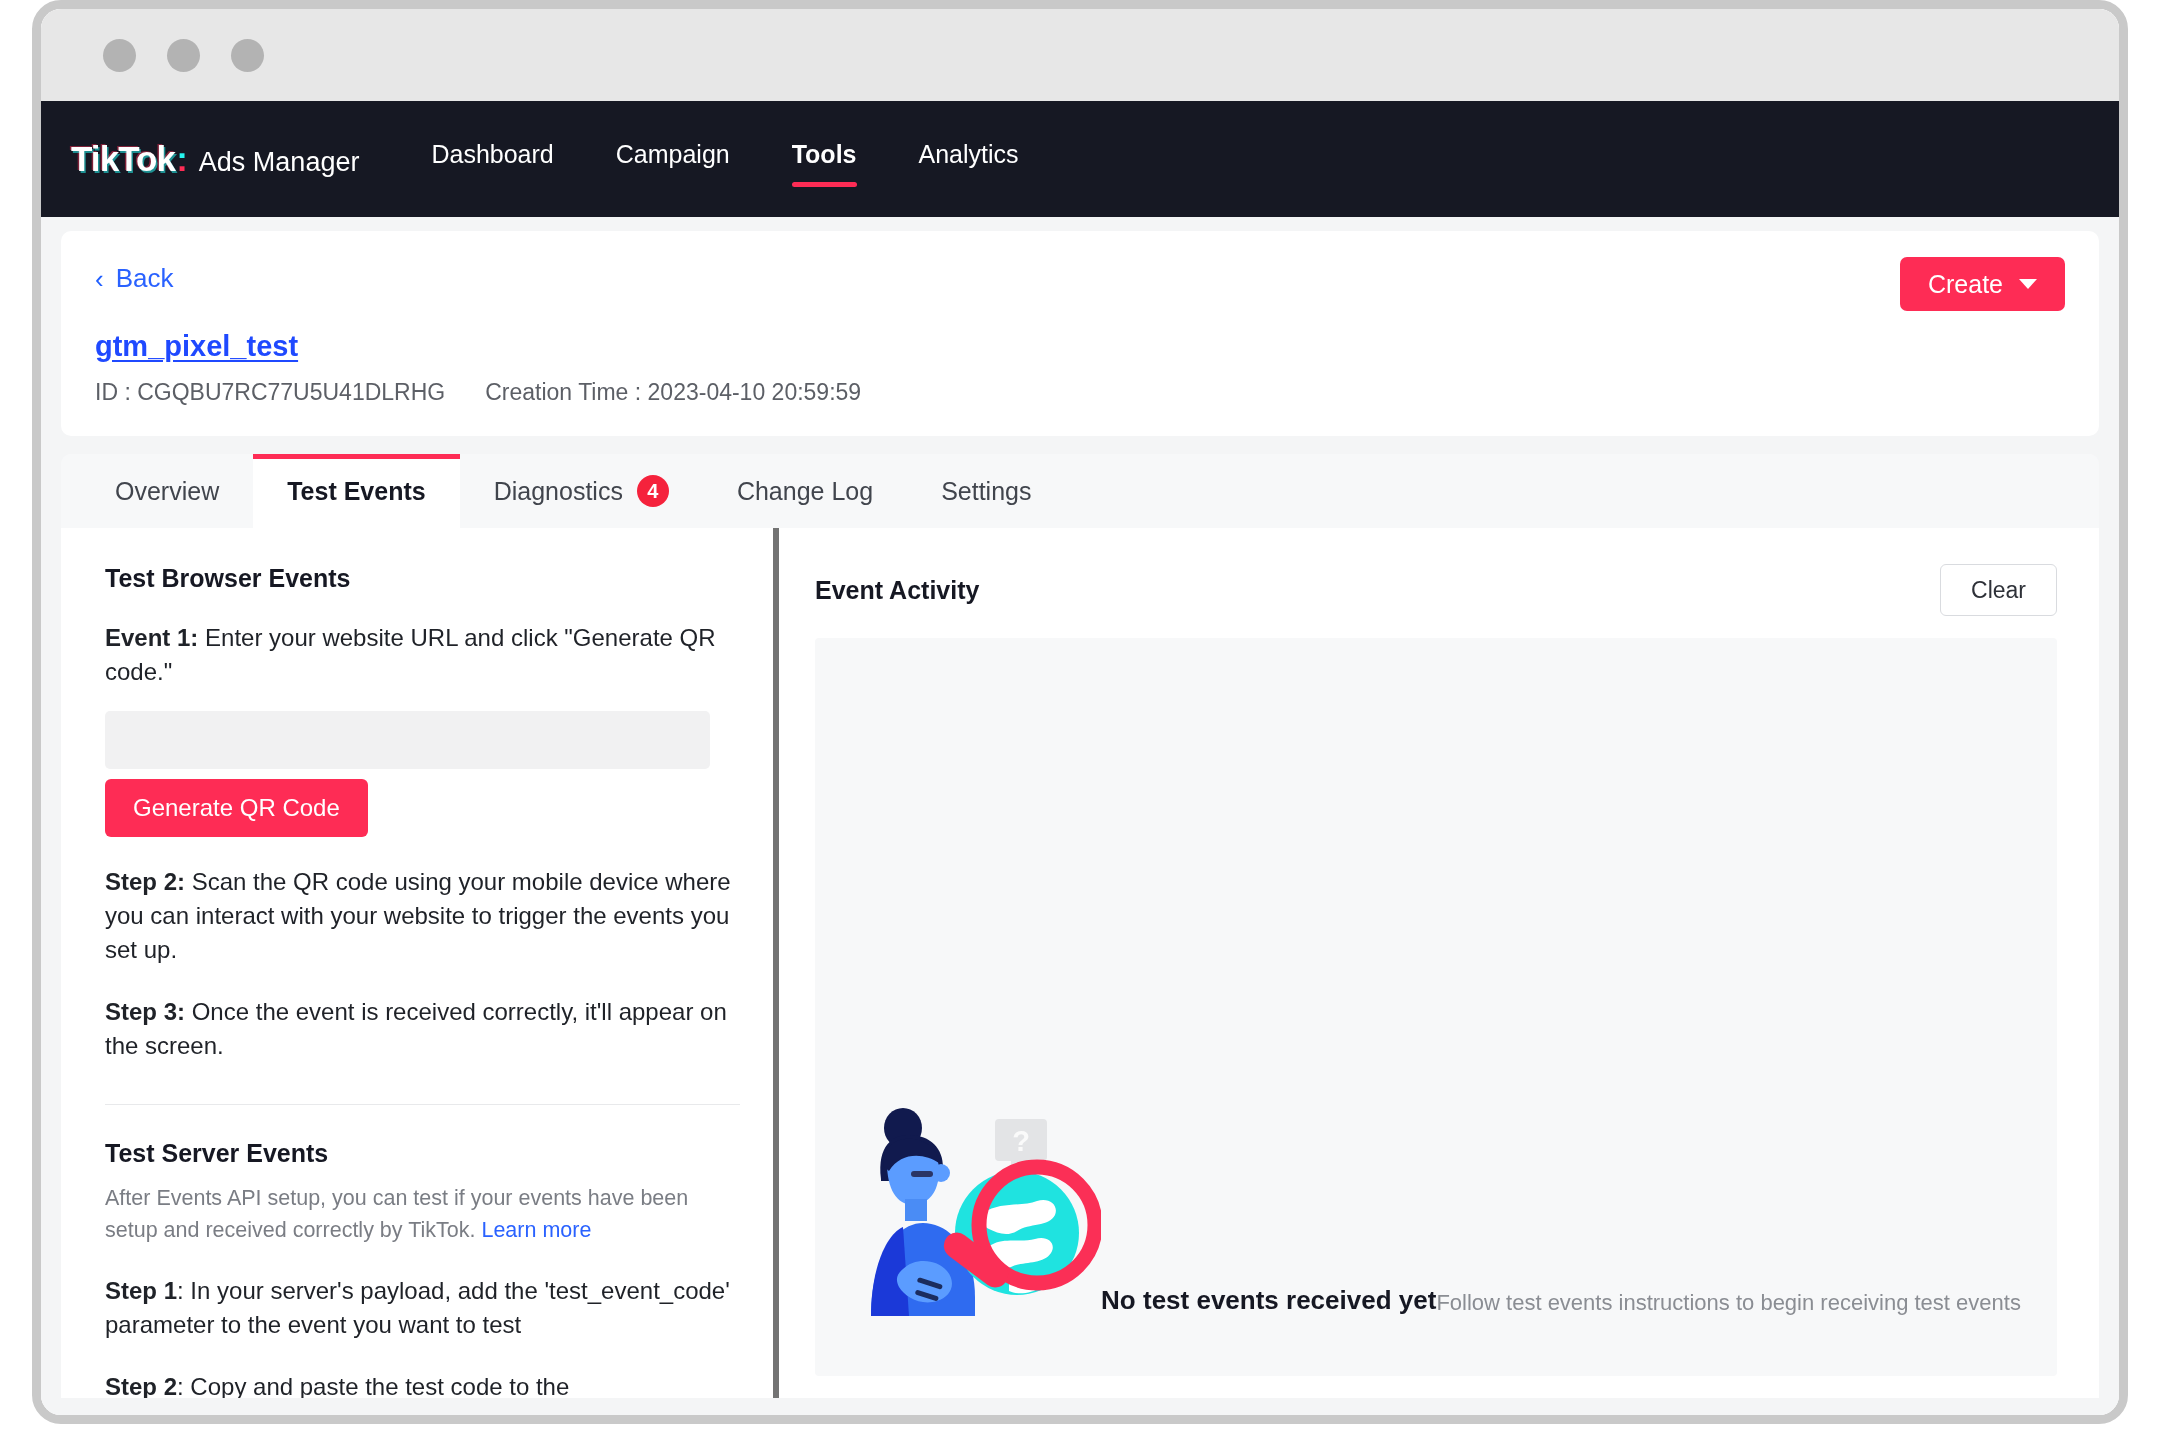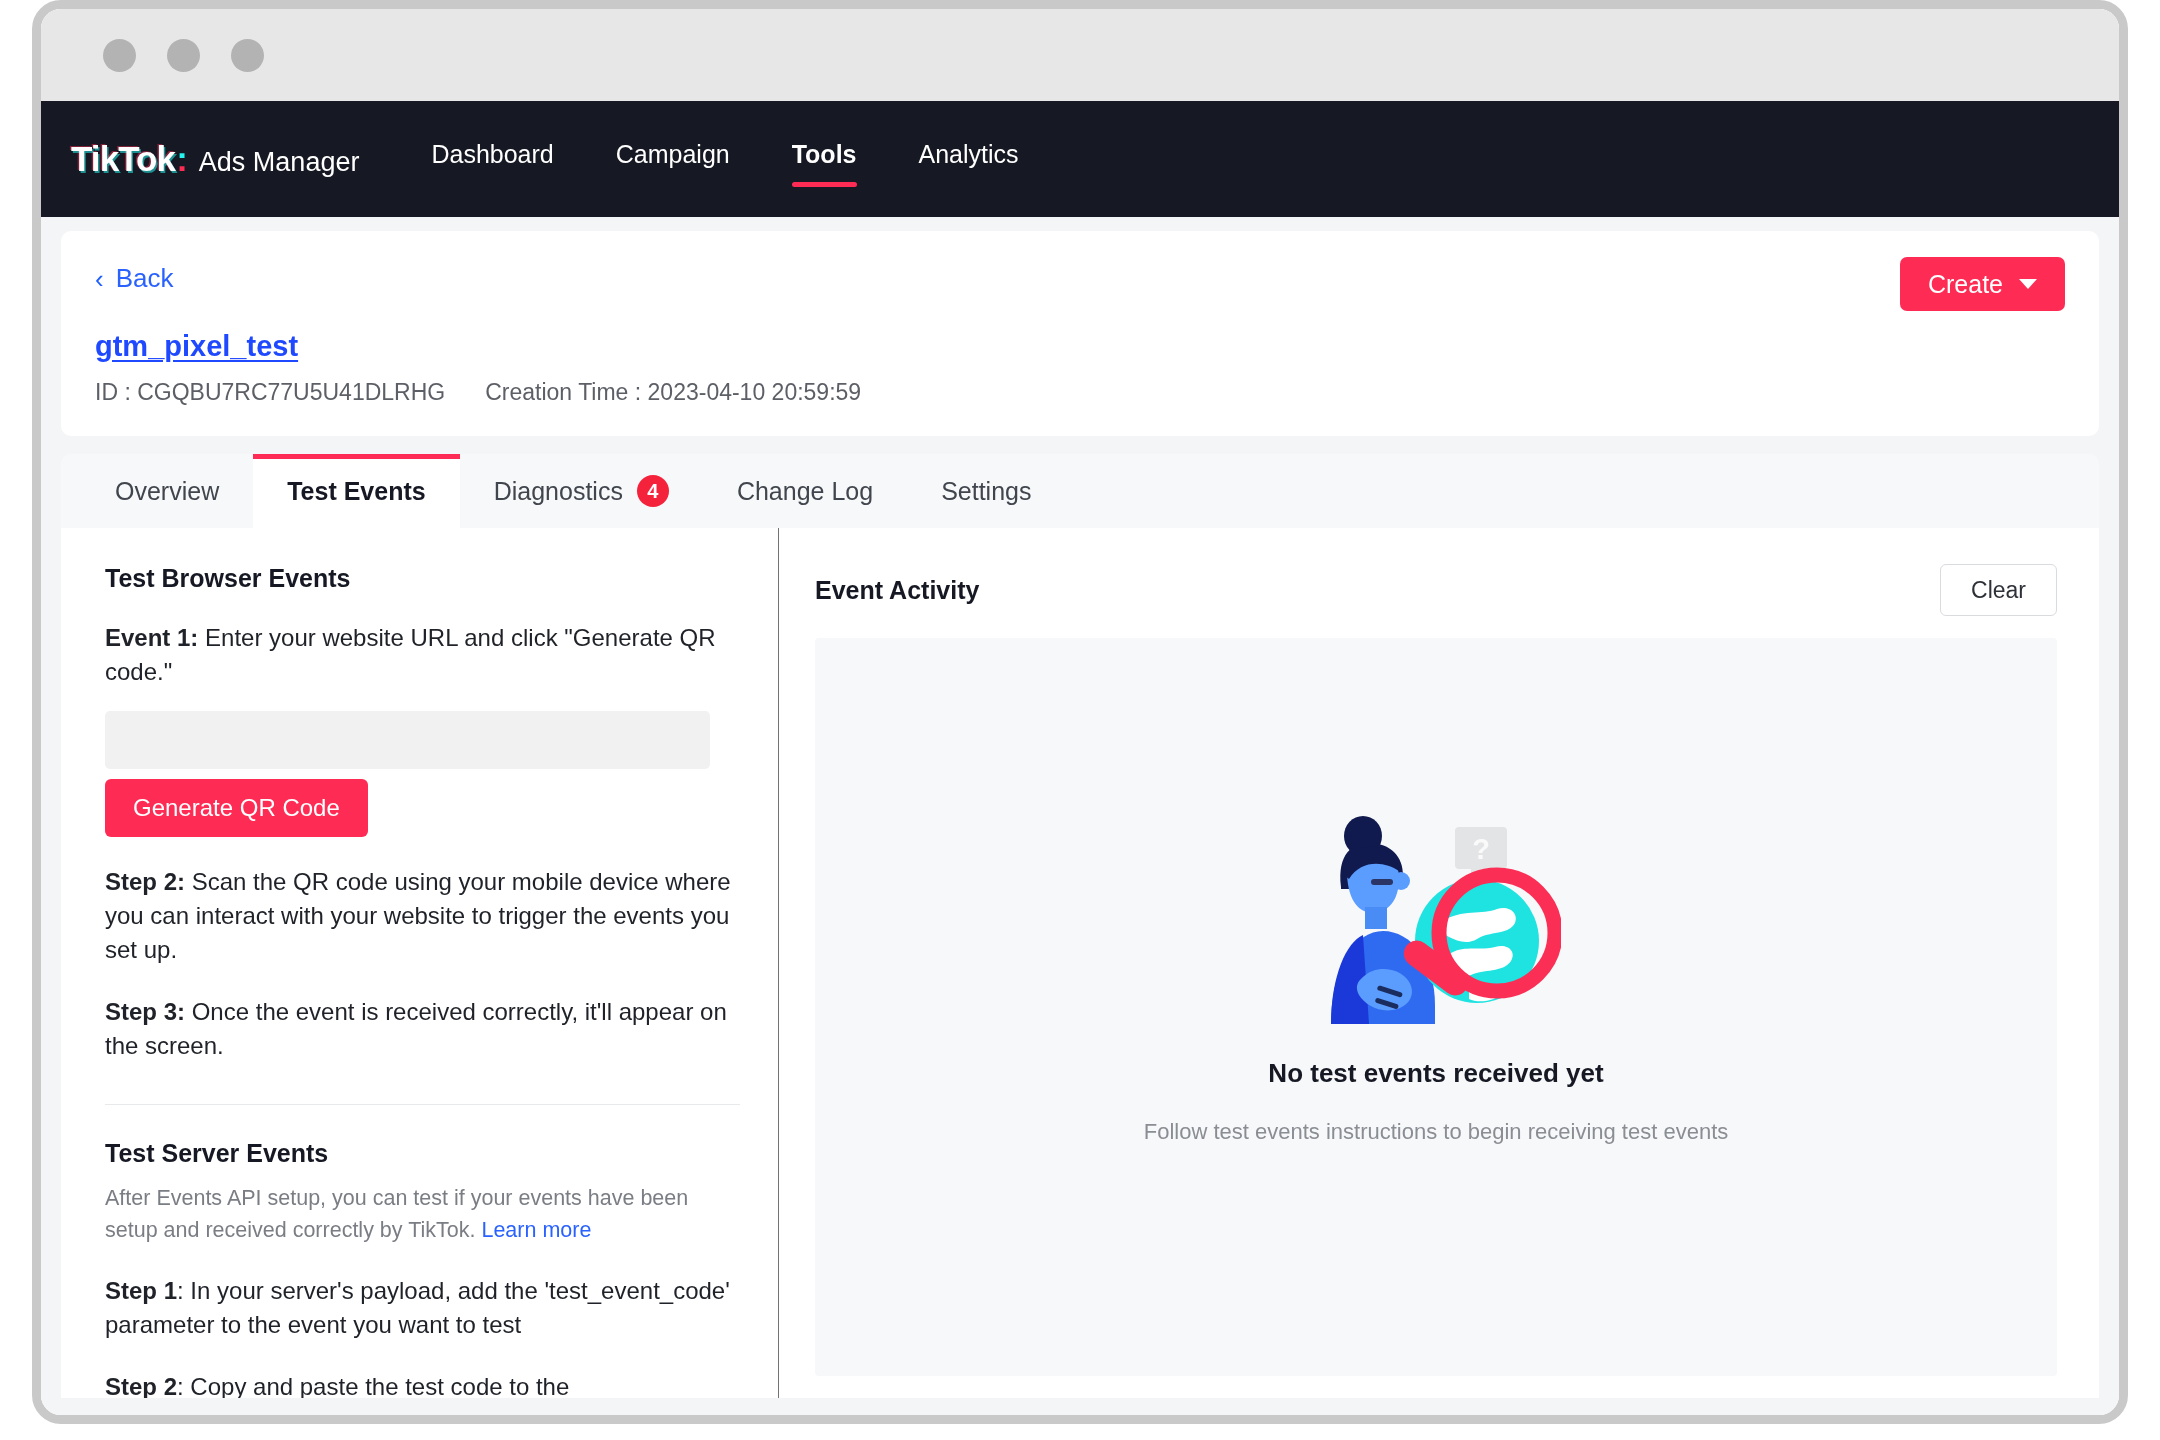--- a/index.html
+++ b/index.html
@@ -205,21 +205,21 @@
 
   
   #panels {
     flex: 1;
     background: #ffffff;
     display: flex;
     min-height: 0;
   }
   #leftpanel {
     width: 718px;
-    border-right: 1px solid #737373;
+    border-right: 6px solid #737373;
     padding: 36px 26px 0 44px;
     overflow: hidden;
   }
   #rightpanel {
     flex: 1;
     padding: 36px 42px 0 36px;
     position: relative;
   }
 
   .sectiontitle { font-size: 25px; font-weight: bold; color: #161823; }
@@ -275,22 +275,22 @@
     font-family: inherit;
     color: #2e3138;
     cursor: pointer;
   }
   #eventbody {
     margin-top: 22px;
     background: #f7f8f9;
     border-radius: 4px;
     height: calc(100% - 96px);
     display: flex;
-    flex-direction: column;
-    align-items: center;
+    flex-direction: row;
+    align-items: flex-end;
     justify-content: center;
     padding-bottom: 60px;
   }
   #emptytitle {
     margin-top: 34px;
     font-size: 26px; font-weight: bold; color: #161823;
   }
   #emptysub {
     margin-top: 30px;
     font-size: 22px; color: #8a8d93;

